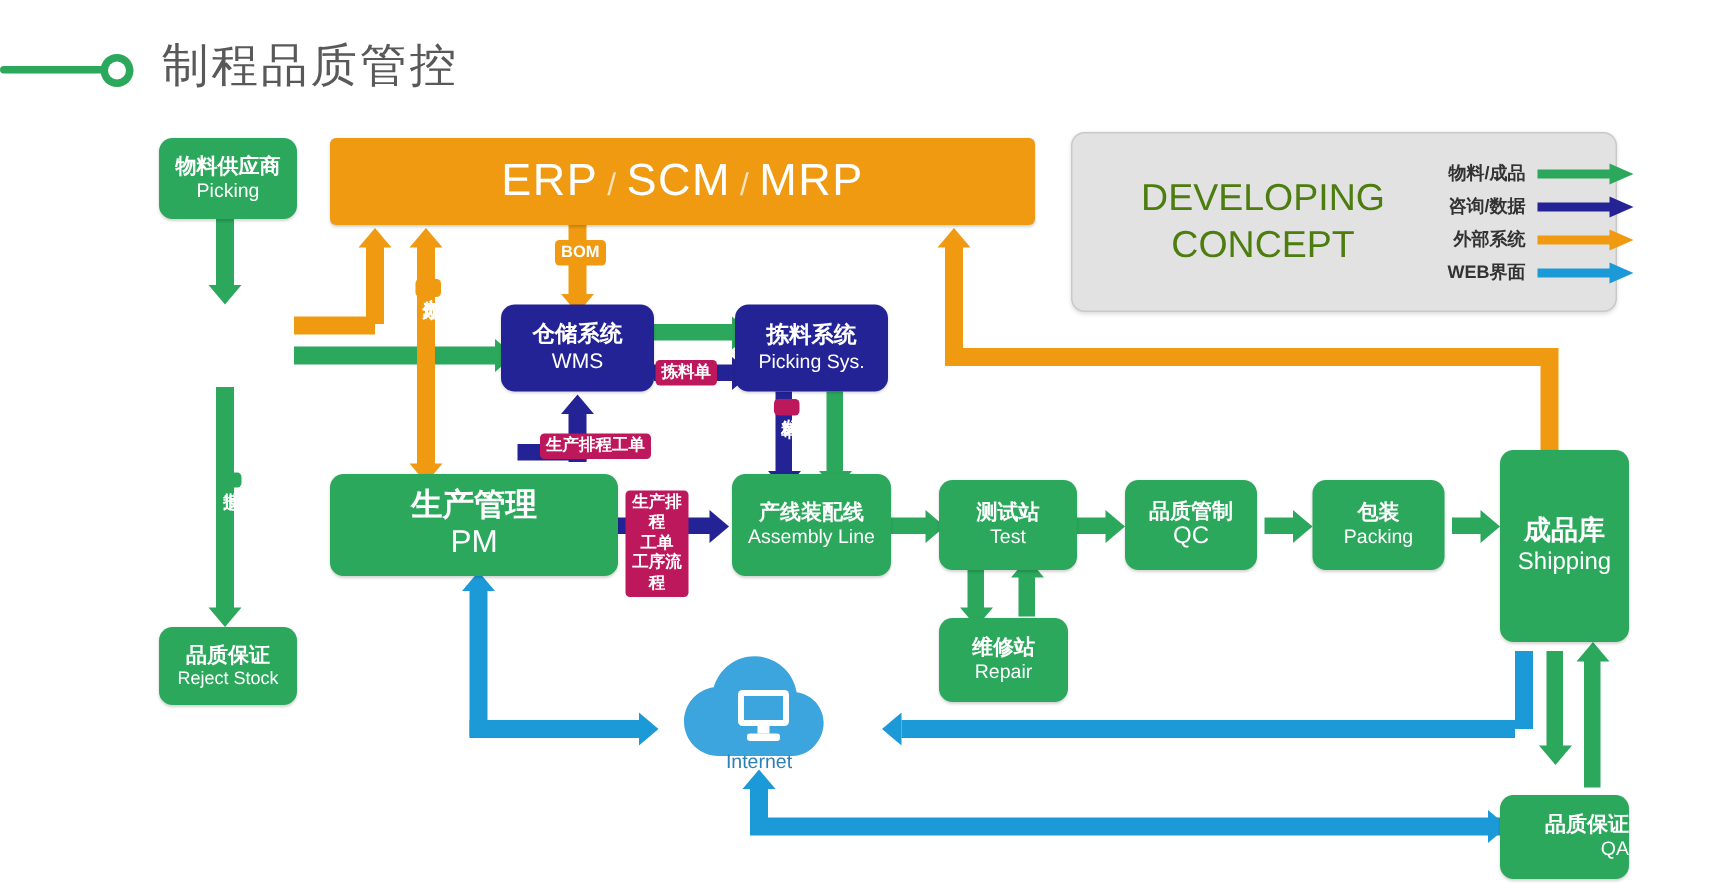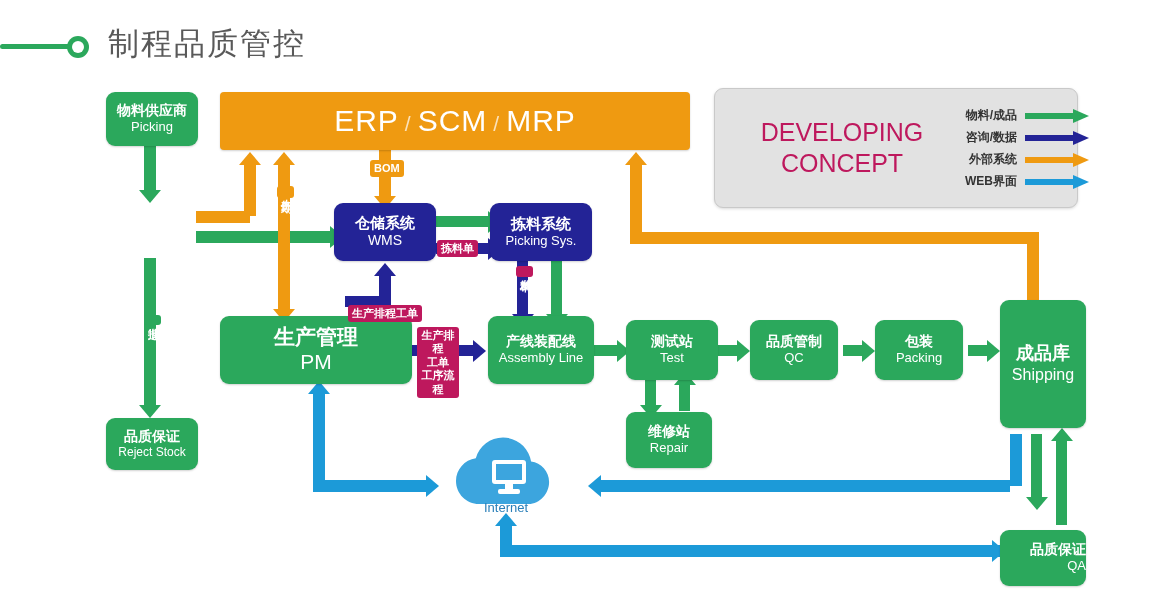--- a/index.html
+++ b/index.html
@@ -30,21 +30,21 @@
 
   
   #erp{left:220px;top:92px;width:470px;height:58px;border-radius:4px;}
   #erp .banner-txt{font-size:30px;letter-spacing:1px;white-space:nowrap;}
   #erp .slash{font-size:21px;color:#fbe2bb;padding:0 6px;}
 
   
   #legend{position:absolute;left:714px;top:88px;width:362px;height:118px;
           background:#e2e2e2;border:1px solid #c9c9c9;border-radius:9px;
           box-shadow:0 1px 3px rgba(0,0,0,.15);z-index:6;display:flex;align-items:center;}
-  #legend .dev-txt{flex:0 0 auto;padding-left:18px;color:#be185d;font-size:25px;
+  #legend .dev-txt{flex:0 0 auto;padding-left:18px;color:#4d7c0f;font-size:25px;
           line-height:31px;text-align:center;width:218px;}
   #legend .rows{flex:1;padding-right:8px;}
   .lg-row{display:flex;align-items:center;height:22px;}
   .lg-label{font-size:12px;font-weight:bold;color:#333;width:66px;text-align:right;
             padding-right:8px;white-space:nowrap;}
   .lg-arrow{position:relative;height:9px;width:70px;}
   .lg-arrow i{position:absolute;left:0;top:2px;height:6px;width:50px;display:block;}
   .lg-arrow b{position:absolute;left:48px;top:-2px;width:0;height:0;
               border-top:7px solid transparent;border-bottom:7px solid transparent;}
 
@@ -185,21 +185,21 @@
     <div class="bar n" style="left:436px;top:243px;width:54px;height:11px;"></div>
     <div class="ar ar-r n" style="left:488px;top:238px;"></div>
   </div>
   <div class="etag n" style="left:437px;top:240px;">拣料单</div>
 
   <div class="conn">
     <div class="bar n" style="left:379px;top:275px;width:12px;height:33px;"></div>
     <div class="bar n" style="left:345px;top:296px;width:46px;height:11px;"></div>
     <div class="ar ar-u n" style="left:374px;top:263px;"></div>
   </div>
-  <div class="etag n" style="left:348px;top:289px;margin-top:16px;">生产排程工单</div>
+  <div class="etag n" style="left:360px;top:289px;">生产排程工单</div>
 
   <div class="conn">
     <div class="bar n" style="left:517px;top:261px;width:11px;height:55px;"></div>
     <div class="ar ar-d n" style="left:512px;top:314px;"></div>
   </div>
   <div class="etag n v" style="left:516px;top:266px;">发料单</div>
 
   <div class="conn">
     <div class="bar g" style="left:551px;top:261px;width:11px;height:55px;"></div>
     <div class="ar ar-d g" style="left:546px;top:314px;"></div>
@@ -307,21 +307,21 @@
     <div class="en" style="font-size:13px">Test</div>
   </div>
 
   <div class="node green" style="left:626px;top:412px;width:86px;height:56px;">
     <div class="cn" style="font-size:14px">维修站</div>
     <div class="en" style="font-size:13px">Repair</div>
   </div>
 
   <div class="node green" style="left:750px;top:320px;width:88px;height:60px;">
     <div class="cn" style="font-size:14px">品质管制</div>
-    <div class="en" style="font-size:13px">QC</div>
+    <div class="en" style="font-size:16px">QC</div>
   </div>
 
   <div class="node green" style="left:875px;top:320px;width:88px;height:60px;">
     <div class="cn" style="font-size:14px">包装</div>
     <div class="en" style="font-size:13px">Packing</div>
   </div>
 
   <div class="node green" style="left:1000px;top:300px;width:86px;height:128px;">
     <div class="cn" style="font-size:18px">成品库</div>
     <div class="en" style="font-size:16px">Shipping</div>

